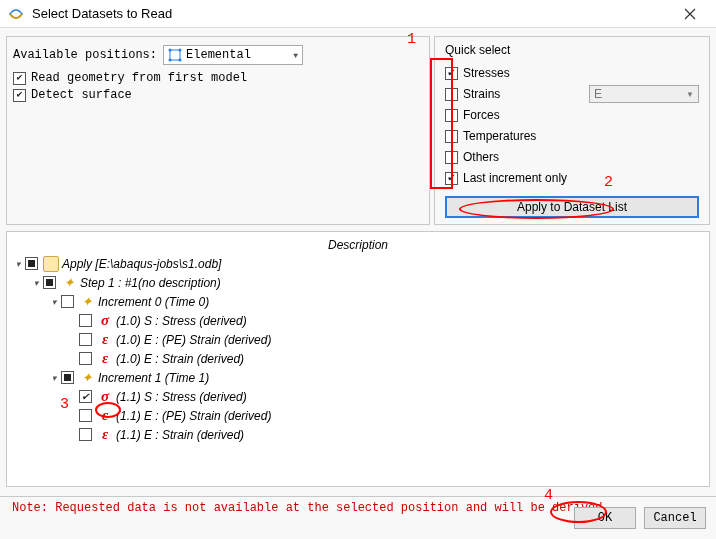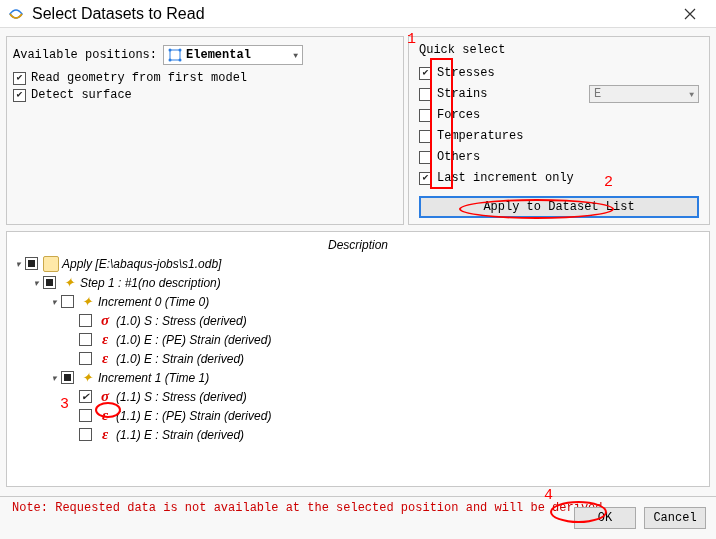--- a/index.html
+++ b/index.html
@@ -20,21 +20,21 @@
     background: #fff;
     border-bottom: 1px solid #ddd;
     padding: 0 8px;
     position: relative;
   }
   .titlebar .logo {
     width: 16px; height: 16px;
     margin-right: 8px;
     display: flex; align-items:center; justify-content:center;
   }
-  .titlebar .title { font-size: 16px; }
+  .titlebar .title { font-size: 13px; }
   .titlebar .close {
     position: absolute; right: 6px; top: 2px;
     width: 40px; height: 24px;
     display: flex; align-items:center; justify-content:center;
     font-size: 14px; cursor: pointer;
   }
   .upper {
     display: flex;
     padding: 8px 6px 4px 6px;
     gap: 4px;
@@ -90,25 +90,25 @@
     margin-right: 5px;
     display: inline-flex;
     align-items:center; justify-content:center;
     cursor: pointer;
     flex-shrink: 0;
   }
   .tri-checkbox.filled::after {
     content:""; width:7px; height:7px; background:#222;
   }
   .right-panel {
-    width: 302px;
+    width: 276px;
     border: 1px solid #c8c8c8;
     padding: 6px 10px;
     background: #f8f8f8;
-    font-family: Liberation Mono, monospace;
+    font-family: Liberation Sans, sans-serif;
     position: relative;
   }
   .right-panel .qs-title { margin-bottom:6px; display:block; }
   .qs-row { display:flex; align-items:center; height:20px; margin-bottom:1px; }
   .qs-row .label { flex:1; }
   .qs-dd {
     border:1px solid #aaa;
     background:#efefef;
     height:18px;
     width:110px;
@@ -247,21 +247,21 @@
       </svg>
   </span>
 </div>
 
 <div class="upper">
   <div class="left-panel">
     <div class="row">
       <span>Available positions:</span>
       <span style="width:6px"></span>
       <span class="dropdown">
-        <span style="display:flex;align-items:center;font-weight:bold;">
+        <span style="display:flex;align-items:center;">
           <span class="dd-icon">
             <svg width="14" height="14" viewBox="0 0 14 14">
               <rect x="2" y="2" width="10" height="10" fill="none" stroke="#2b7de1"></rect>
               <circle cx="2" cy="2" r="1.5" fill="#2b7de1"></circle>
                 <circle cx="12" cy="2" r="1.5" fill="#2b7de1"></circle>
               <circle cx="2" cy="12" r="1.5" fill="#2b7de1"></circle>
                 <circle cx="12" cy="12" r="1.5" fill="#2b7de1"></circle>
             </svg>
           </span>
           <span>Elemental</span>

